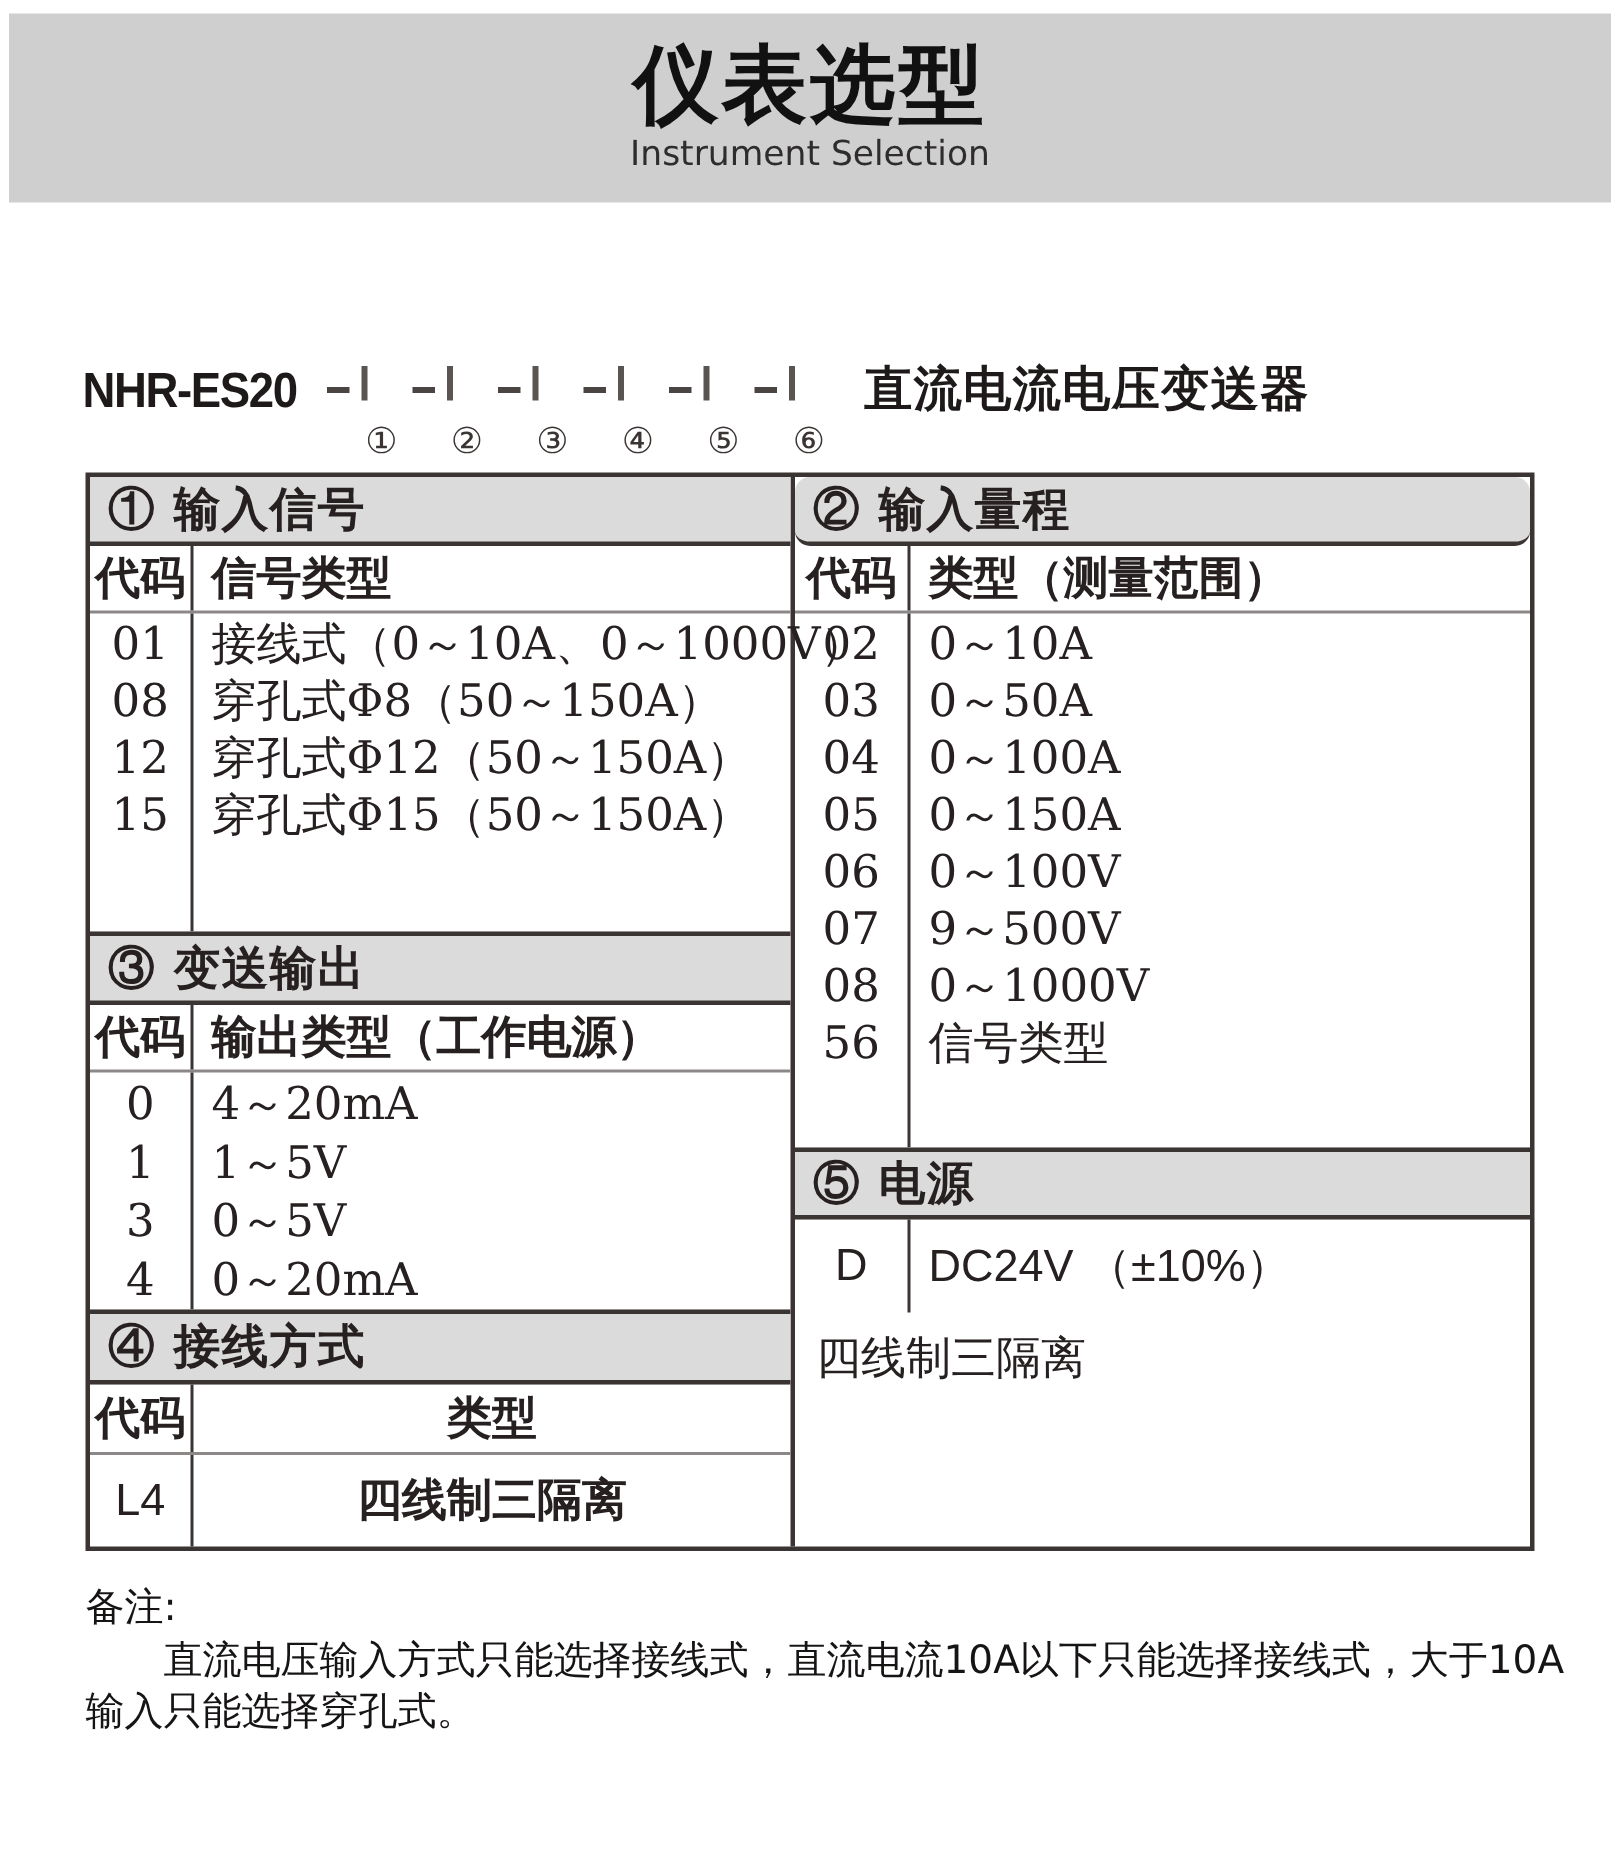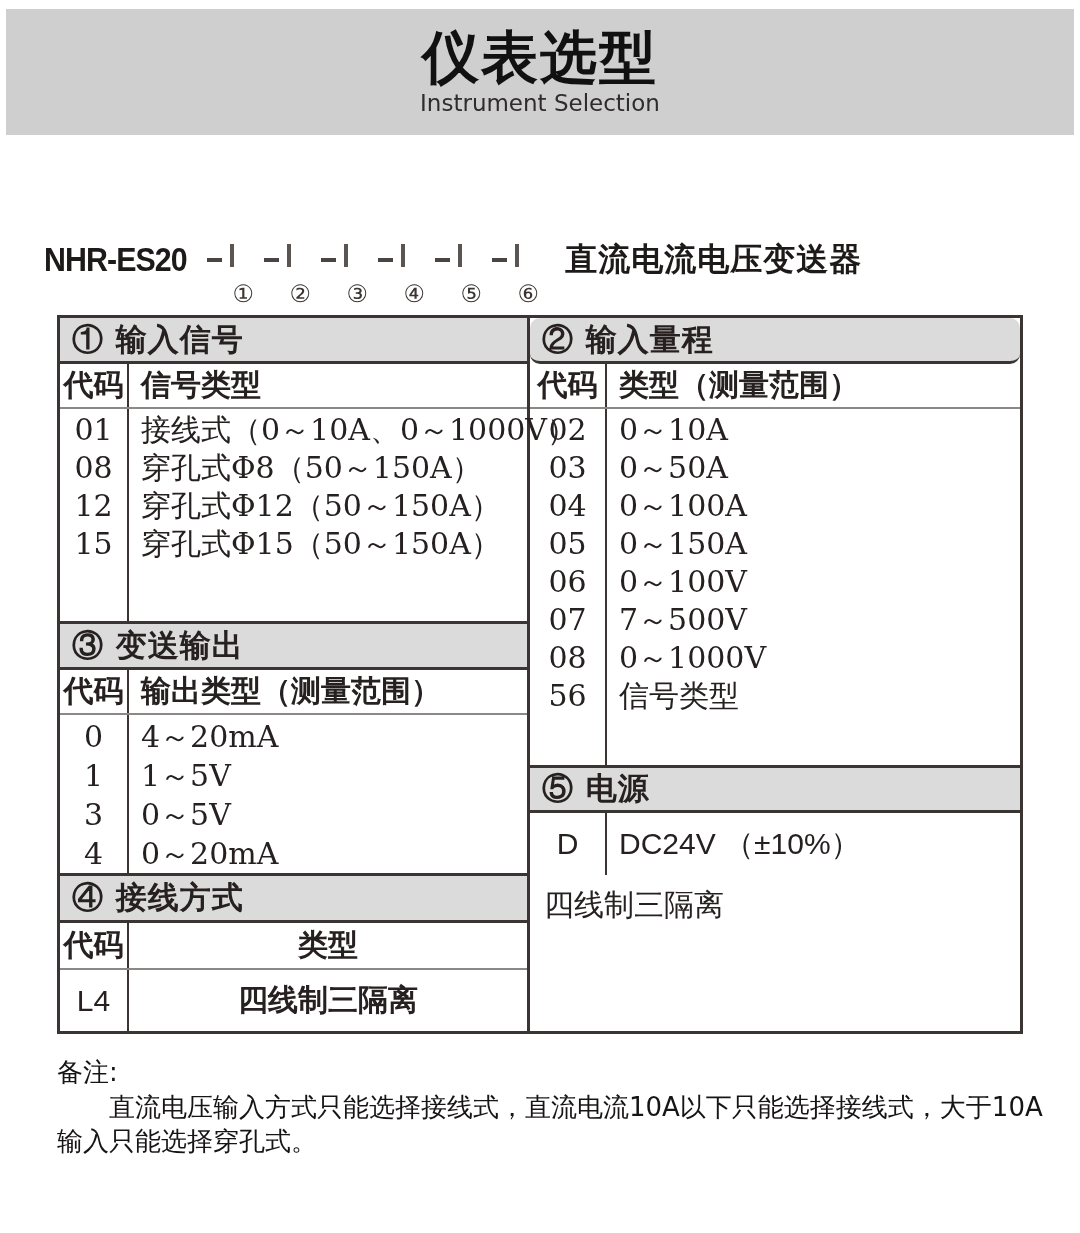--- a/index.html
+++ b/index.html
@@ -25,21 +25,21 @@
   .banner .title{
     font-family:"DejaVu Sans","Liberation Sans",sans-serif;
     font-size:57px;font-weight:700;line-height:1.05;letter-spacing:2px;color:#111;
   }
   .banner .subtitle{
     font-family:"DejaVu Sans","Liberation Sans",sans-serif;
     font-size:23px;color:#2e2c2c;margin-top:2px;
   }
   
   .model-line{
-    position:absolute;left:44px;top:238px;height:44px;
+    position:absolute;left:55px;top:238px;height:44px;
     display:flex;align-items:center;
   }
   .model-prefix{
     font-family:"Liberation Sans","DejaVu Sans",sans-serif;
     font-size:33px;font-weight:700;letter-spacing:-1px;
     transform:scaleX(.92);transform-origin:left center;color:#1d1a19;
   }
   .model-dash{
     width:15px;height:4px;background:#4a4442;margin:0 8px;flex:none;
   }
@@ -177,21 +177,21 @@
         <div class="line">穿孔式Φ12（50～150A）</div>
         <div class="line">穿孔式Φ15（50～150A）</div>
       </div>
     </div>
 
     <div class="sec-header mid" style="height:49px;">
       <span>③ 变送输出</span>
     </div>
     <div class="col-header" style="height:45px;">
       <div class="code-col">代码</div>
-      <div class="val-col">输出类型（测量范围）</div>
+      <div class="val-col">输出类型（工作电源）</div>
     </div>
     <div class="data tall3 pad-top" style="height:158px;">
       <div class="code-col">
         <div class="line">0</div>
         <div class="line">1</div>
         <div class="line">3</div>
         <div class="line">4</div>
       </div>
       <div class="val-col">
         <div class="line">4～20mA</div>
@@ -233,21 +233,21 @@
         <div class="line">07</div>
         <div class="line">08</div>
         <div class="line">56</div>
       </div>
       <div class="val-col">
         <div class="line">0～10A</div>
         <div class="line">0～50A</div>
         <div class="line">0～100A</div>
         <div class="line">0～150A</div>
         <div class="line">0～100V</div>
-        <div class="line">7～500V</div>
+        <div class="line">9～500V</div>
         <div class="line">0～1000V</div>
         <div class="line">信号类型</div>
       </div>
     </div>
 
     <div class="sec-header mid" style="height:48px;">
       <span>⑤ 电源</span>
     </div>
     <div class="data-single" style="height:62px;">
       <div class="code-col din" style="height:100%;display:flex;align-items:center;justify-content:center;">D</div>

